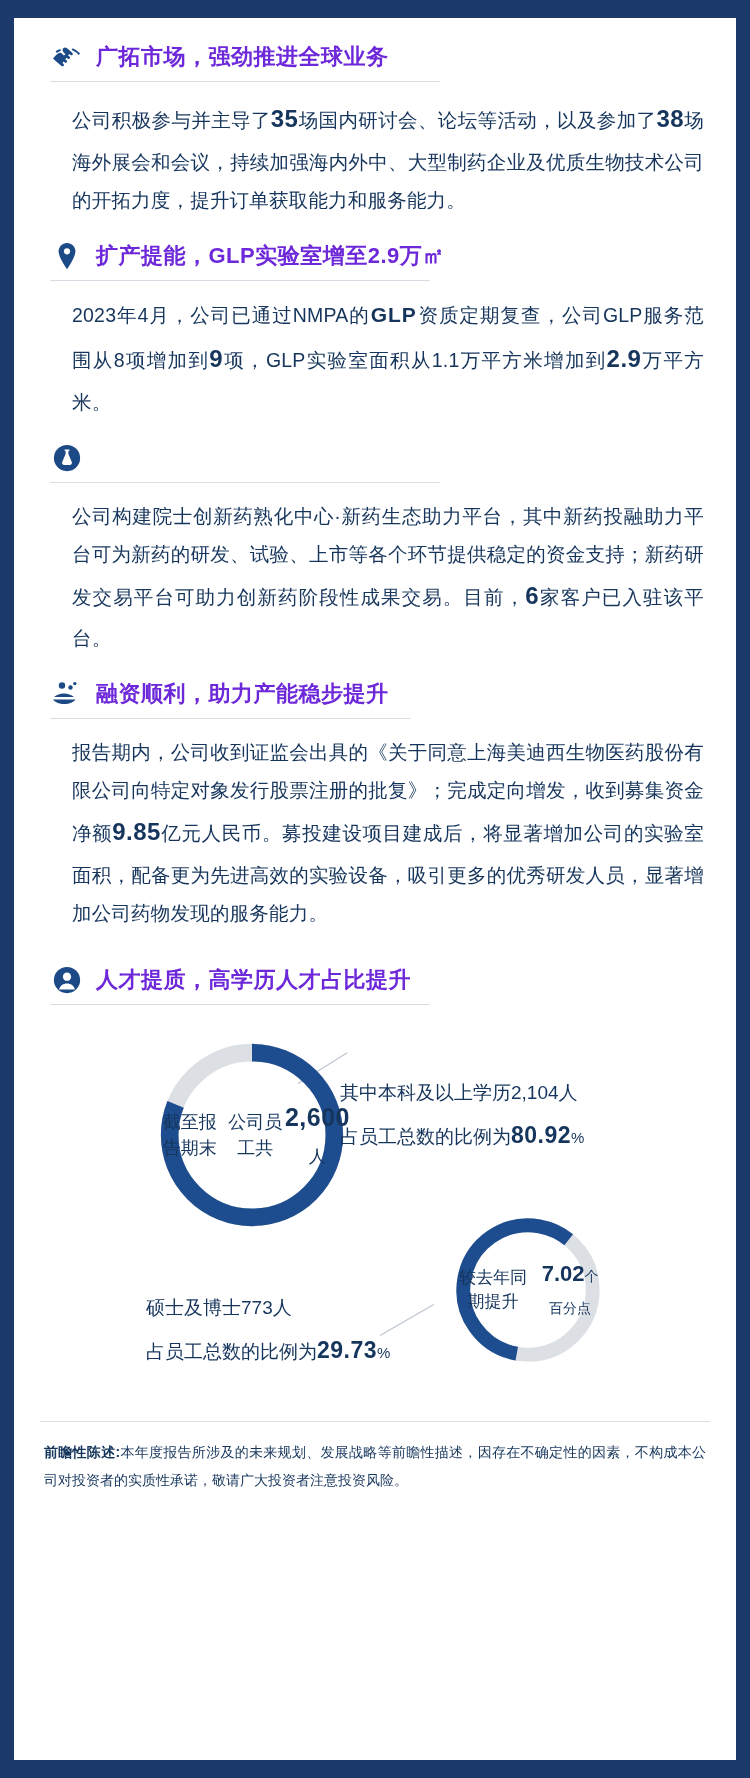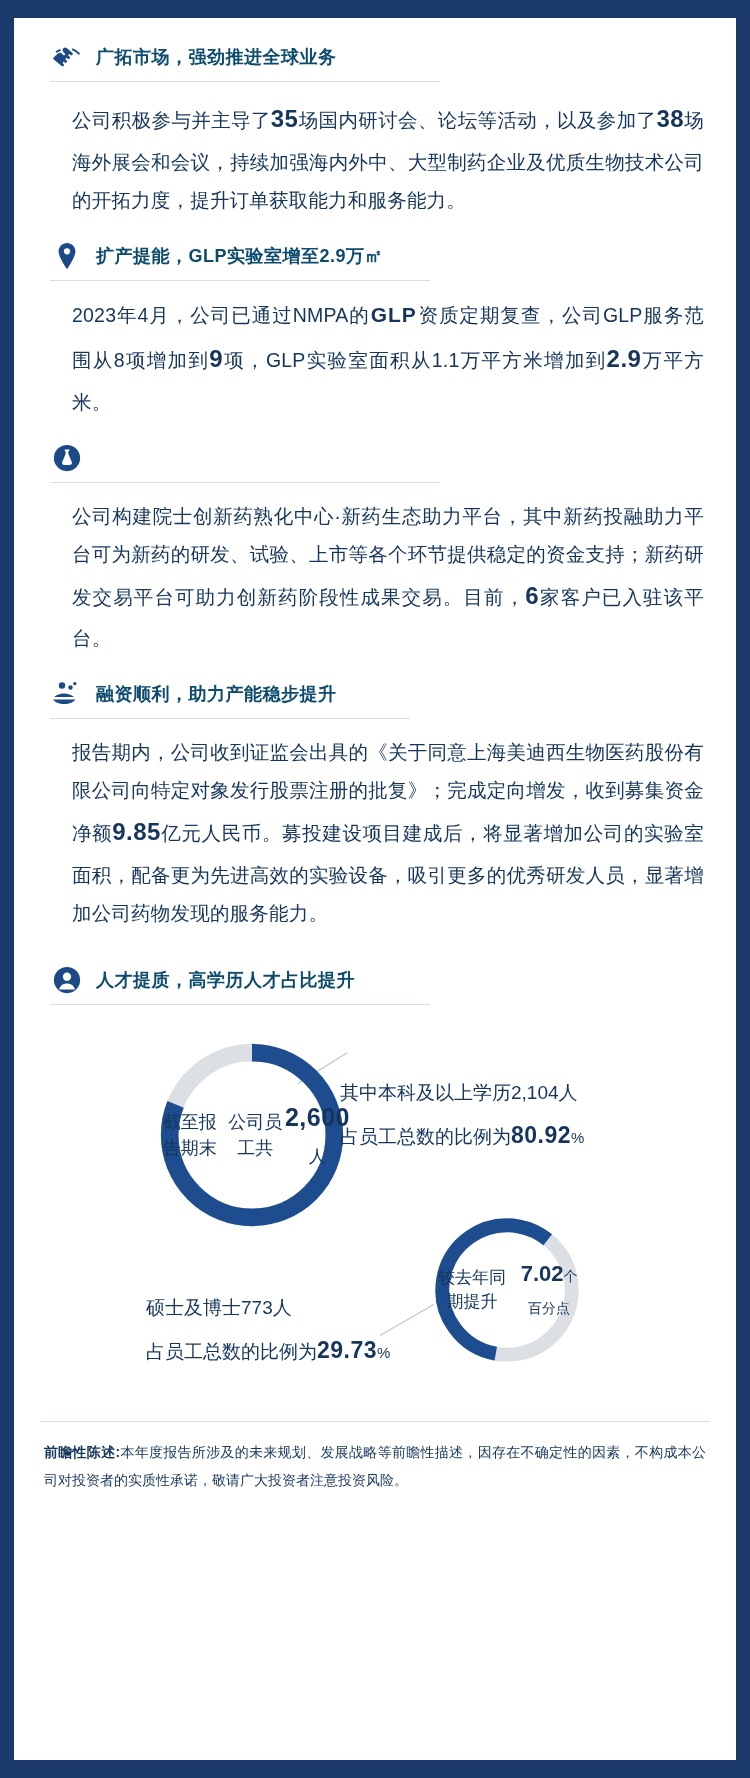--- a/index.html
+++ b/index.html
@@ -28,23 +28,23 @@
     align-items: center;
     gap: 12px;
     padding-bottom: 7px;
     border-bottom: 1.5px solid #d8dde5;
     margin-bottom: 14px;
     margin-right: 270px;
   }
   .sec-head.wide { margin-right: 300px; }
   .sec-head.w2 { margin-right: 280px; }
   .sec-title {
-    font-size: 18px;
+    font-size: 22px;
     font-weight: bold;
-    color: #0c4a6e;
+    color: #6d28d9;
     letter-spacing: 0.5px;
     white-space: nowrap;
   }
   .icon-wrap {
     width: 34px; height: 34px;
     flex: 0 0 34px;
     display: flex; align-items: center; justify-content: center;
     color: #1b4a86;
   }
   .body-text {
@@ -71,21 +71,21 @@
     height: 380px;
     margin-top: 14px;
   }
   .donut-big {
     position: absolute;
     left: 104px; top: 18px;
     width: 196px; height: 196px;
   }
   .donut-small {
     position: absolute;
-    left: 380px; top: 194px;
+    left: 401px; top: 194px;
     width: 154px; height: 154px;
   }
   .donut-label {
     position: absolute;
     inset: 0;
     display: flex; flex-direction: row;
     align-items: center; justify-content: center;
     color: #16355c;
     text-align: center;
     line-height: 1.45;

